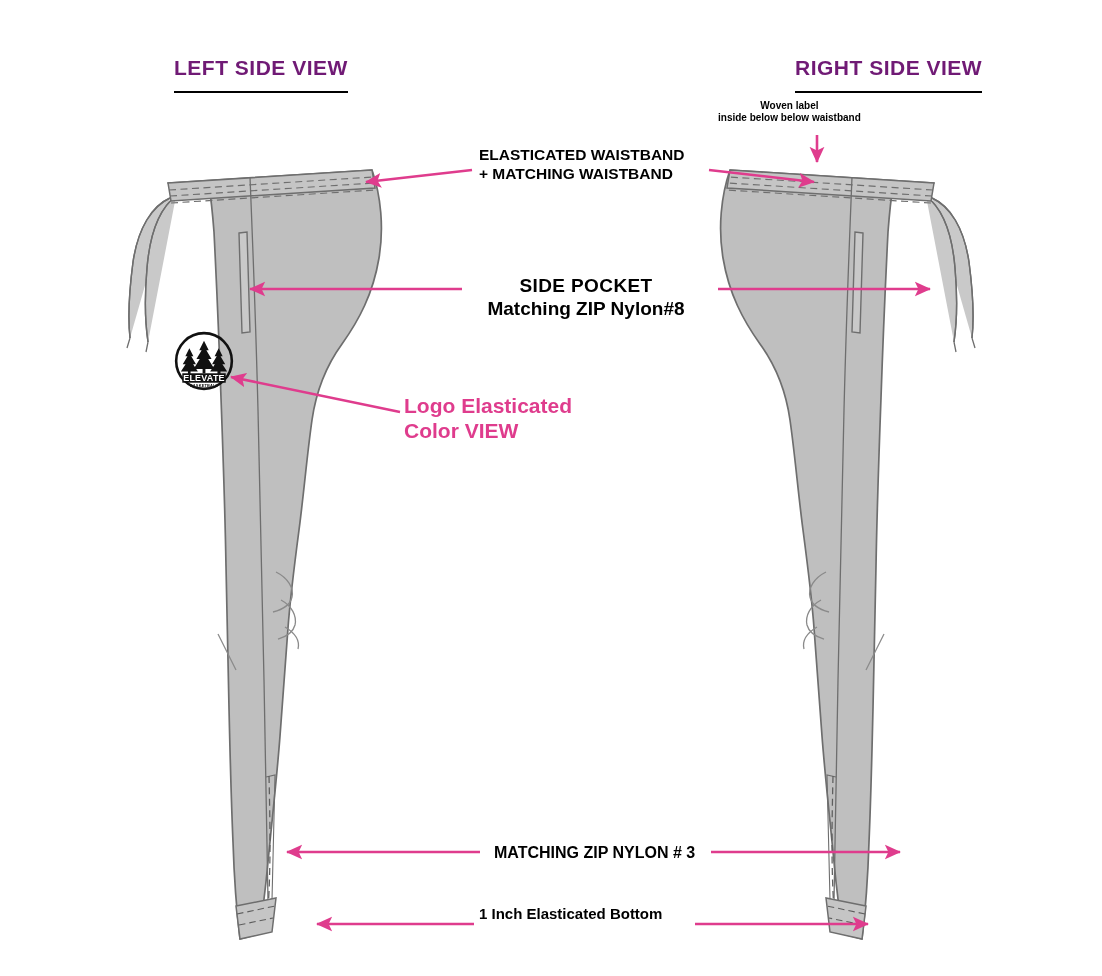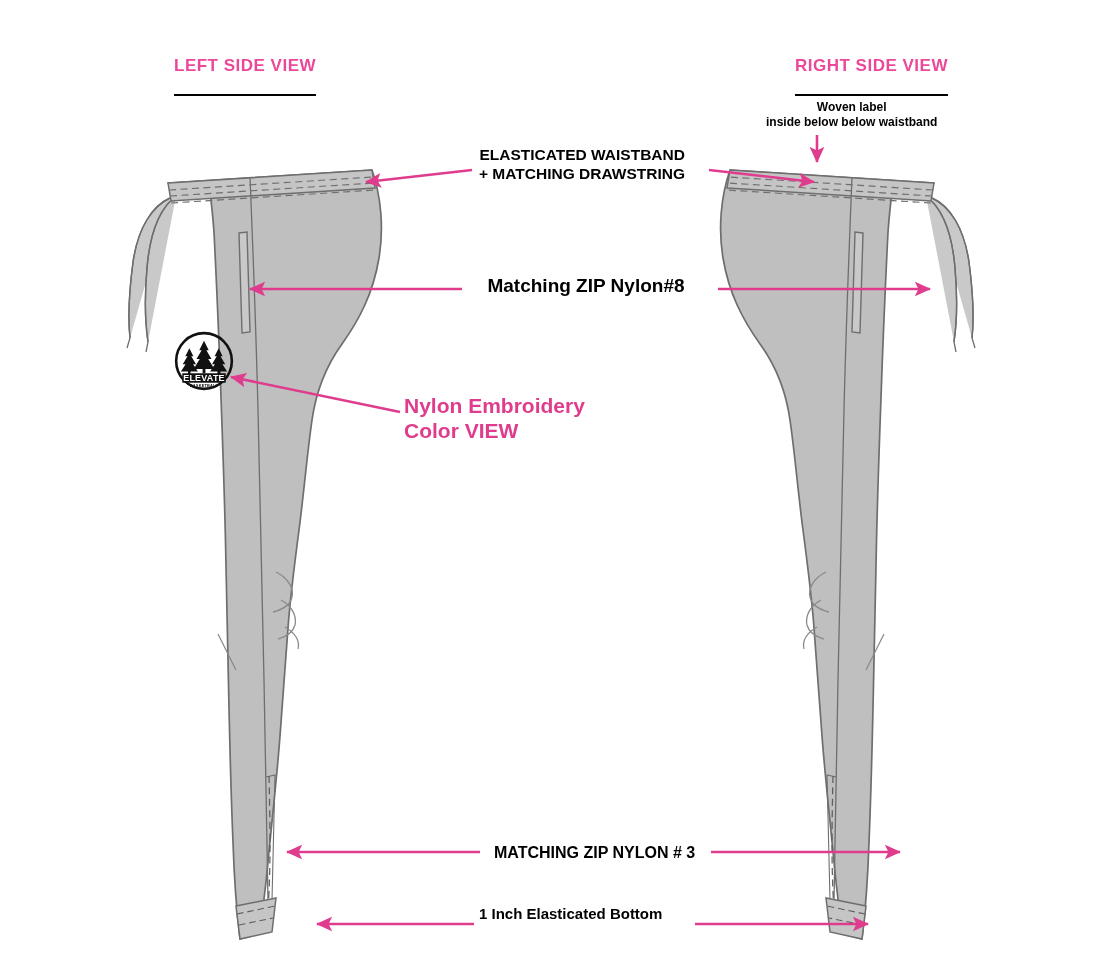--- a/index.html
+++ b/index.html
@@ -12,49 +12,48 @@
     position: relative; overflow: hidden;
     font-family: "Liberation Sans", sans-serif;
     color: #000000;
   }
   #sheet { position: absolute; inset: 0; }
 
   svg.art { position: absolute; left: 0; top: 0; width: 1102px; height: 976px; }
 
   .view-title {
     position: absolute;
-    font-size: 17px;
+    font-size: 21px;
     font-weight: bold;
     letter-spacing: 0.5px;
     white-space: nowrap;
     border-bottom: 2.5px solid #000;
-    padding-bottom: 18px;
-    color: #ec4899;
+    padding-bottom: 11px;
+    color: #701a75;
   }
   #title-left  { left: 174px;  top: 56px; }
   #title-right { left: 795px;  top: 56px; }
 
   .callout {
     position: absolute;
     white-space: nowrap;
     font-weight: bold;
     color: #000;
     line-height: 1.22;
   }
 
   #cl-woven {
     left: 718px; top: 100px;
-    font-size: 12px;
+    font-size: 10px;
     text-align: center;
-    margin-left: 48px;
   }
   #cl-waist {
     left: 479px; top: 146px;
     font-size: 15.5px;
-    text-align: right;
+    text-align: left;
   }
   #cl-pocket {
     left: 466px; top: 274px;
     font-size: 19px;
     text-align: center;
     width: 240px;
   }
   #cl-pocket .l1 { letter-spacing: 0.4px; }
   #cl-logo {
     left: 404px; top: 394px;
@@ -257,29 +256,30 @@
 
   <div class="view-title" id="title-right">RIGHT SIDE VIEW</div>
 
   <div class="callout" id="cl-woven">
     <div>Woven label</div>
     <div>inside below below waistband</div>
   </div>
 
   <div class="callout" id="cl-waist">
     <div>ELASTICATED WAISTBAND</div>
-    <div>+ MATCHING DRAWSTRING</div>
+    <div>+ MATCHING WAISTBAND</div>
   </div>
 
   <div class="callout" id="cl-pocket">
+    <div class="l1">SIDE POCKET</div>
     <div>Matching ZIP Nylon#8</div>
   </div>
 
   <div class="callout" id="cl-logo">
-    <div>Nylon Embroidery</div>
+    <div>Logo Elasticated</div>
     <div>Color VIEW</div>
   </div>
 
   <div class="callout" id="cl-zip">MATCHING ZIP NYLON # 3</div>
 
   <div class="callout" id="cl-hem">1 Inch Elasticated Bottom</div>
 
 </div>
 
 </body></html>

